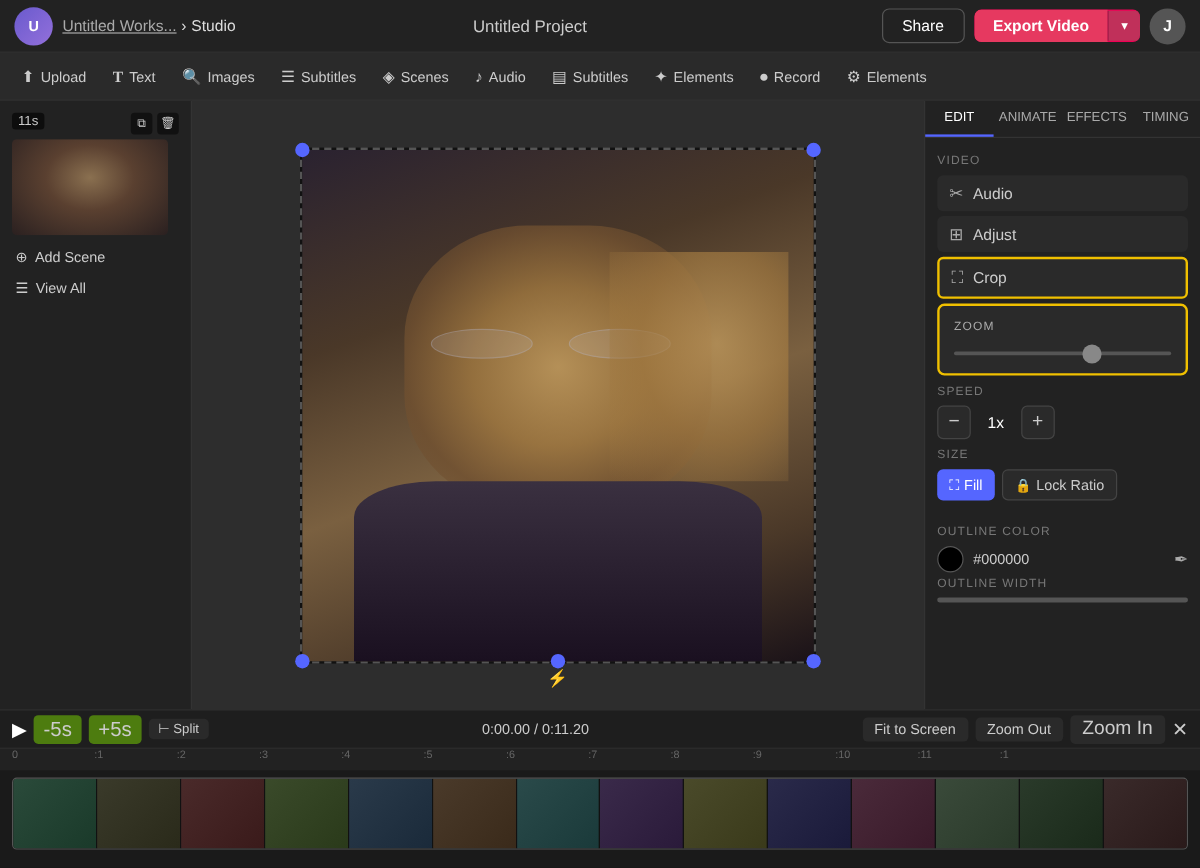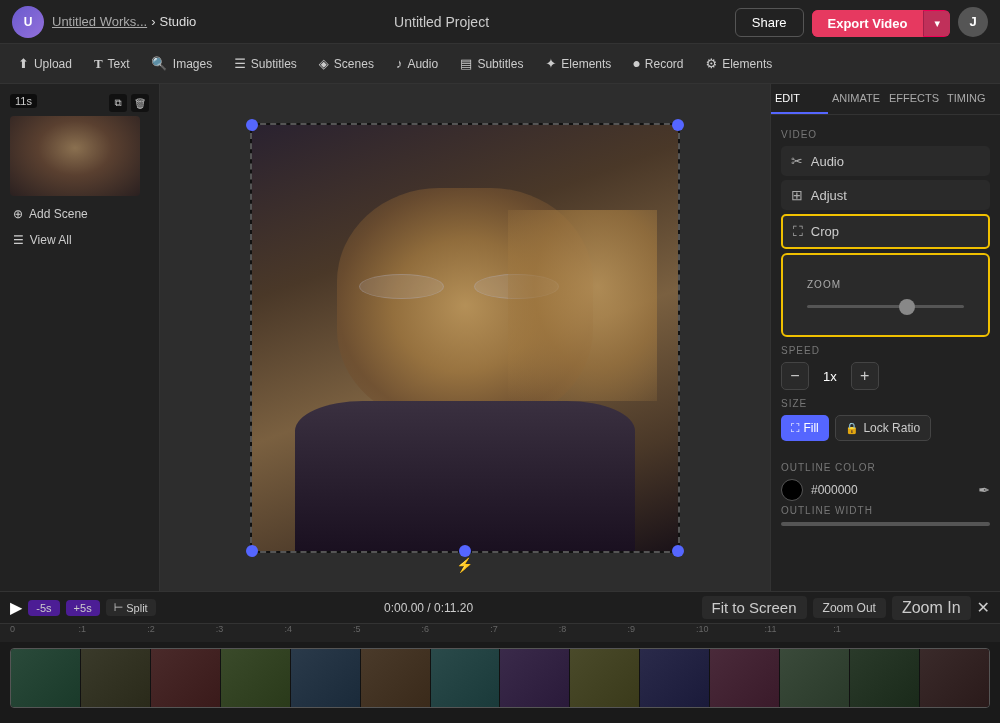--- a/index.html
+++ b/index.html
@@ -5,21 +5,21 @@
     * { box-sizing: border-box; margin: 0; padding: 0; }
     body { background: #1a1a1a; color: #fff; font-family: -apple-system, BlinkMacSystemFont, 'Segoe UI', sans-serif; font-size: 13px; width: 1000px; height: 723px; overflow: hidden; }
 
     
     .header { display: flex; align-items: center; justify-content: space-between; background: #222; padding: 0 12px; height: 44px; border-bottom: 1px solid #333; }
     .header-left { display: flex; align-items: center; gap: 8px; }
     .header-logo { width: 32px; height: 32px; border-radius: 50%; background: linear-gradient(135deg, #6a5acd, #9370db); display: flex; align-items: center; justify-content: center; font-size: 14px; font-weight: bold; }
     .header-breadcrumb { display: flex; align-items: center; gap: 4px; font-size: 13px; color: #ddd; }
     .breadcrumb-link { color: #aaa; text-decoration: underline; cursor: pointer; }
     .header-center { font-size: 14px; color: #ccc; }
-    .header-right { display: flex; align-items: flex-end; gap: 8px; margin-left: 48px; }
+    .header-right { display: flex; align-items: center; gap: 8px; margin-left: 48px; }
     .share-btn { background: transparent; border: 1px solid #555; color: #fff; padding: 6px 16px; border-radius: 6px; cursor: pointer; font-size: 13px; }
     .export-btn-group { display: flex; align-items: center; background: #e05; border-radius: 6px; overflow: hidden; }
     .export-btn { background: #e63960; border: none; color: #fff; padding: 6px 16px; cursor: pointer; font-size: 13px; font-weight: 600; }
     .export-chevron { background: #c0305a; border: none; color: #fff; padding: 6px 10px; cursor: pointer; font-size: 11px; border-left: 1px solid #a0204a; }
     .avatar { width: 30px; height: 30px; border-radius: 50%; background: #555; display: flex; align-items: center; justify-content: center; font-weight: bold; font-size: 13px; cursor: pointer; }
 
     
     .toolbar { display: flex; align-items: center; background: #2a2a2a; padding: 0 8px; height: 40px; border-bottom: 1px solid #333; gap: 2px; }
     .toolbar-btn { display: flex; align-items: center; gap: 5px; padding: 5px 10px; border-radius: 5px; cursor: pointer; color: #ccc; font-size: 12px; background: transparent; border: none; }
     .toolbar-btn .tb-icon { font-size: 13px; }
@@ -42,32 +42,32 @@
     .handle { position: absolute; width: 12px; height: 12px; background: #5566ff; border-radius: 50%; z-index: 10; }
     .handle.tl { top: -6px; left: -6px; }
     .handle.tr { top: -6px; right: -6px; }
     .handle.bl { bottom: -6px; left: -6px; }
     .handle.br { bottom: -6px; right: -6px; }
     .handle.bm { bottom: -6px; left: 50%; transform: translateX(-50%); }
 
     
     .right-panel { width: 230px; background: #222; border-left: 1px solid #333; display: flex; flex-direction: column; }
     .panel-tabs { display: flex; border-bottom: 1px solid #333; }
-    .panel-tab { flex: 1; padding: 8px 4px; font-size: 11px; color: #aaa; cursor: pointer; border-bottom: 2px solid transparent; }
+    .panel-tab { flex: 1; text-align: center; padding: 8px 4px; font-size: 11px; color: #aaa; cursor: pointer; border-bottom: 2px solid transparent; }
     .panel-tab.active { color: #fff; border-bottom-color: #5566ff; }
     .panel-content { padding: 10px; flex: 1; overflow-y: auto; }
     .section-label { font-size: 10px; color: #777; letter-spacing: 1px; text-transform: uppercase; margin-bottom: 6px; margin-top: 4px; }
     .panel-btn { display: flex; align-items: center; gap: 8px; width: 100%; padding: 7px 10px; background: #2a2a2a; border: none; color: #ccc; border-radius: 5px; cursor: pointer; margin-bottom: 4px; font-size: 13px; }
     .panel-btn .btn-icon { font-size: 14px; color: #aaa; }
 
     
     .panel-btn.crop-active { border: 2px solid #f0c000; background: #2a2a2a; }
 
     
-    .zoom-section { background: #2a2a2a; border: 2px solid #f0c000; border-radius: 6px; padding: 24px; margin-bottom: 8px; }
+    .zoom-section { background: #2a2a2a; border: 2px solid #f0c000; border-radius: 6px; padding: 12px; margin-bottom: 8px; }
     .zoom-label { font-size: 10px; color: #aaa; text-transform: uppercase; letter-spacing: 1px; margin-bottom: 6px; }
     .zoom-slider { width: 100%; -webkit-appearance: none; appearance: none; height: 3px; background: #555; border-radius: 2px; outline: none; }
     .zoom-slider::-webkit-slider-thumb { -webkit-appearance: none; width: 16px; height: 16px; border-radius: 50%; background: #888; cursor: pointer; }
 
     
     .speed-section { margin-bottom: 8px; }
     .speed-controls { display: flex; align-items: center; gap: 8px; }
     .speed-btn { background: #2a2a2a; border: 1px solid #444; color: #ccc; width: 28px; height: 28px; border-radius: 5px; cursor: pointer; font-size: 16px; display: flex; align-items: center; justify-content: center; }
     .speed-val { color: #fff; font-size: 13px; padding: 0 6px; }
 
@@ -81,24 +81,24 @@
     
     .outline-section { margin-bottom: 4px; }
     .outline-color-row { display: flex; align-items: center; gap: 8px; }
     .color-swatch { width: 22px; height: 22px; border-radius: 50%; background: #000; border: 1px solid #555; cursor: pointer; }
     .color-hex { color: #ccc; font-size: 12px; }
     .eyedropper-btn { background: none; border: none; color: #aaa; cursor: pointer; font-size: 14px; margin-left: auto; }
 
     
     .bottom-bar { height: 32px; background: #1e1e1e; border-top: 1px solid #333; display: flex; align-items: center; padding: 0 10px; gap: 6px; }
     .play-btn { background: none; border: none; color: #fff; font-size: 16px; cursor: pointer; }
-    .skip-btn { background: #4c1d95; border: none; color: #ccc; padding: 2px 8px; border-radius: 4px; cursor: pointer; font-size: 11px; }
+    .skip-btn { background: #4d7c0f; border: none; color: #ccc; padding: 2px 8px; border-radius: 4px; cursor: pointer; font-size: 17px; }
     .split-btn { background: #2a2a2a; border: none; color: #ccc; padding: 2px 8px; border-radius: 4px; cursor: pointer; font-size: 11px; display: flex; align-items: center; gap: 3px; }
     .timecode { flex: 1; text-align: center; font-size: 12px; color: #ccc; }
-    .fit-screen-btn { background: #2a2a2a; border: none; color: #ccc; padding: 3px 10px; border-radius: 4px; cursor: pointer; font-size: 15px; }
+    .fit-screen-btn { background: #2a2a2a; border: none; color: #ccc; padding: 3px 10px; border-radius: 4px; cursor: pointer; font-size: 12px; }
     .zoom-out-btn { background: #2a2a2a; border: none; color: #ccc; padding: 3px 10px; border-radius: 4px; cursor: pointer; font-size: 12px; }
     .zoom-in-btn { background: #2a2a2a; border: none; color: #ccc; padding: 3px 10px; border-radius: 4px; cursor: pointer; font-size: 16px; }
     .close-btn { background: none; border: none; color: #ccc; font-size: 16px; cursor: pointer; }
 
     
     .timeline-area { height: 100px; background: #1a1a1a; border-top: 1px solid #333; position: relative; }
     .timeline-ruler { height: 18px; background: #222; display: flex; align-items: center; padding: 0 10px; overflow: hidden; position: relative; }
     .timeline-track { height: 72px; position: relative; margin: 0 10px; overflow: hidden; }
     .timeline-clip { height: 60px; display: flex; align-items: stretch; border-radius: 4px; overflow: hidden; border: 1px solid #555; position: absolute; left: 0; right: 0; top: 6px; }
 

